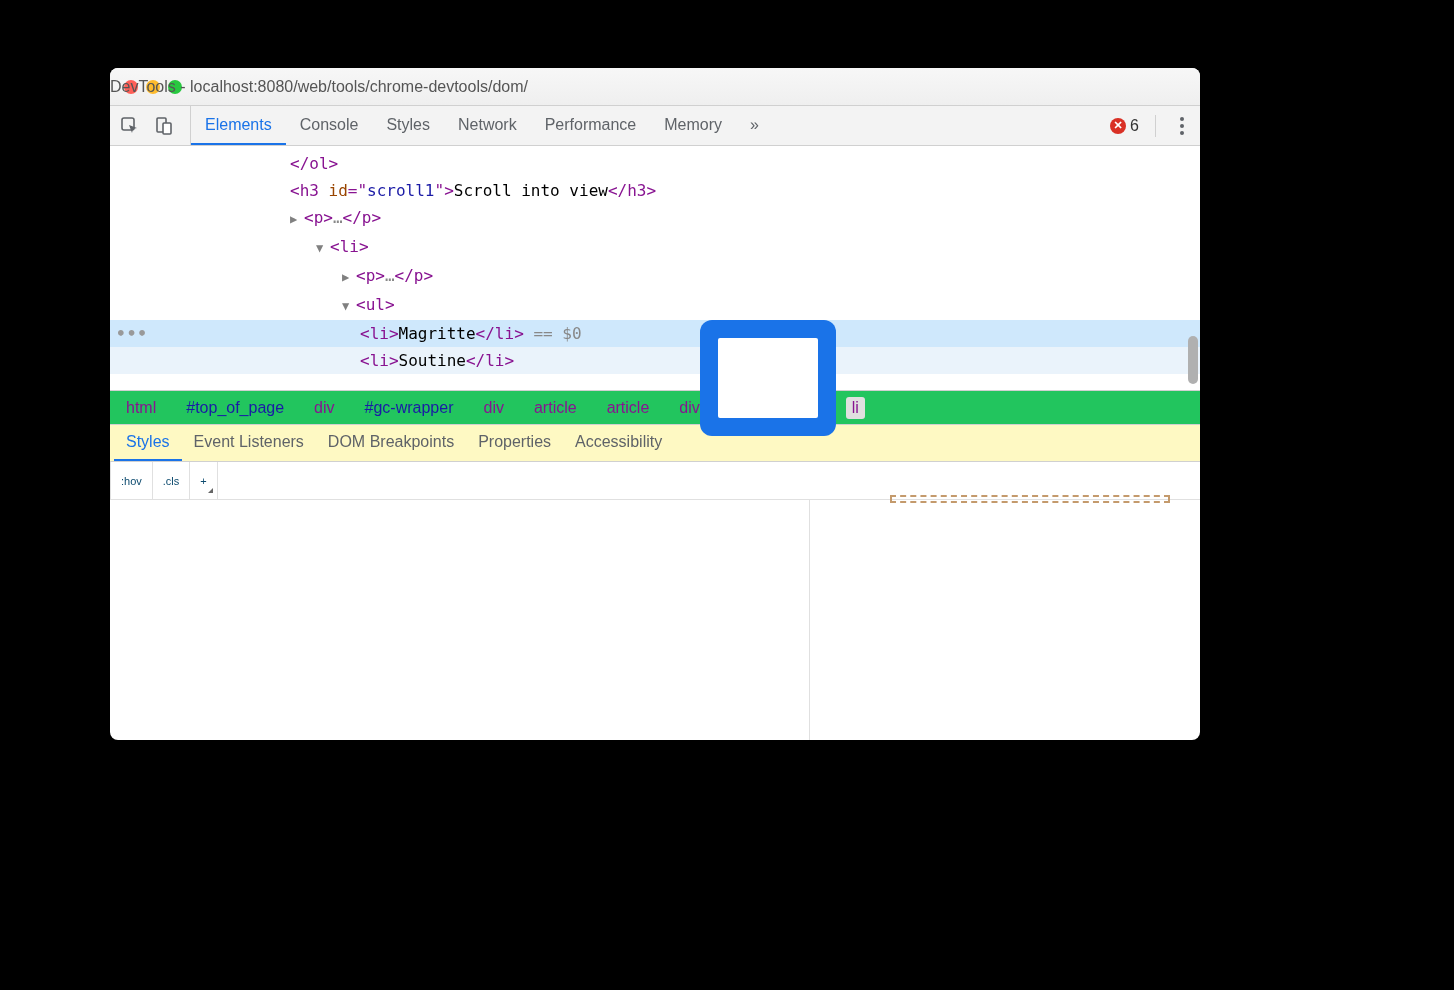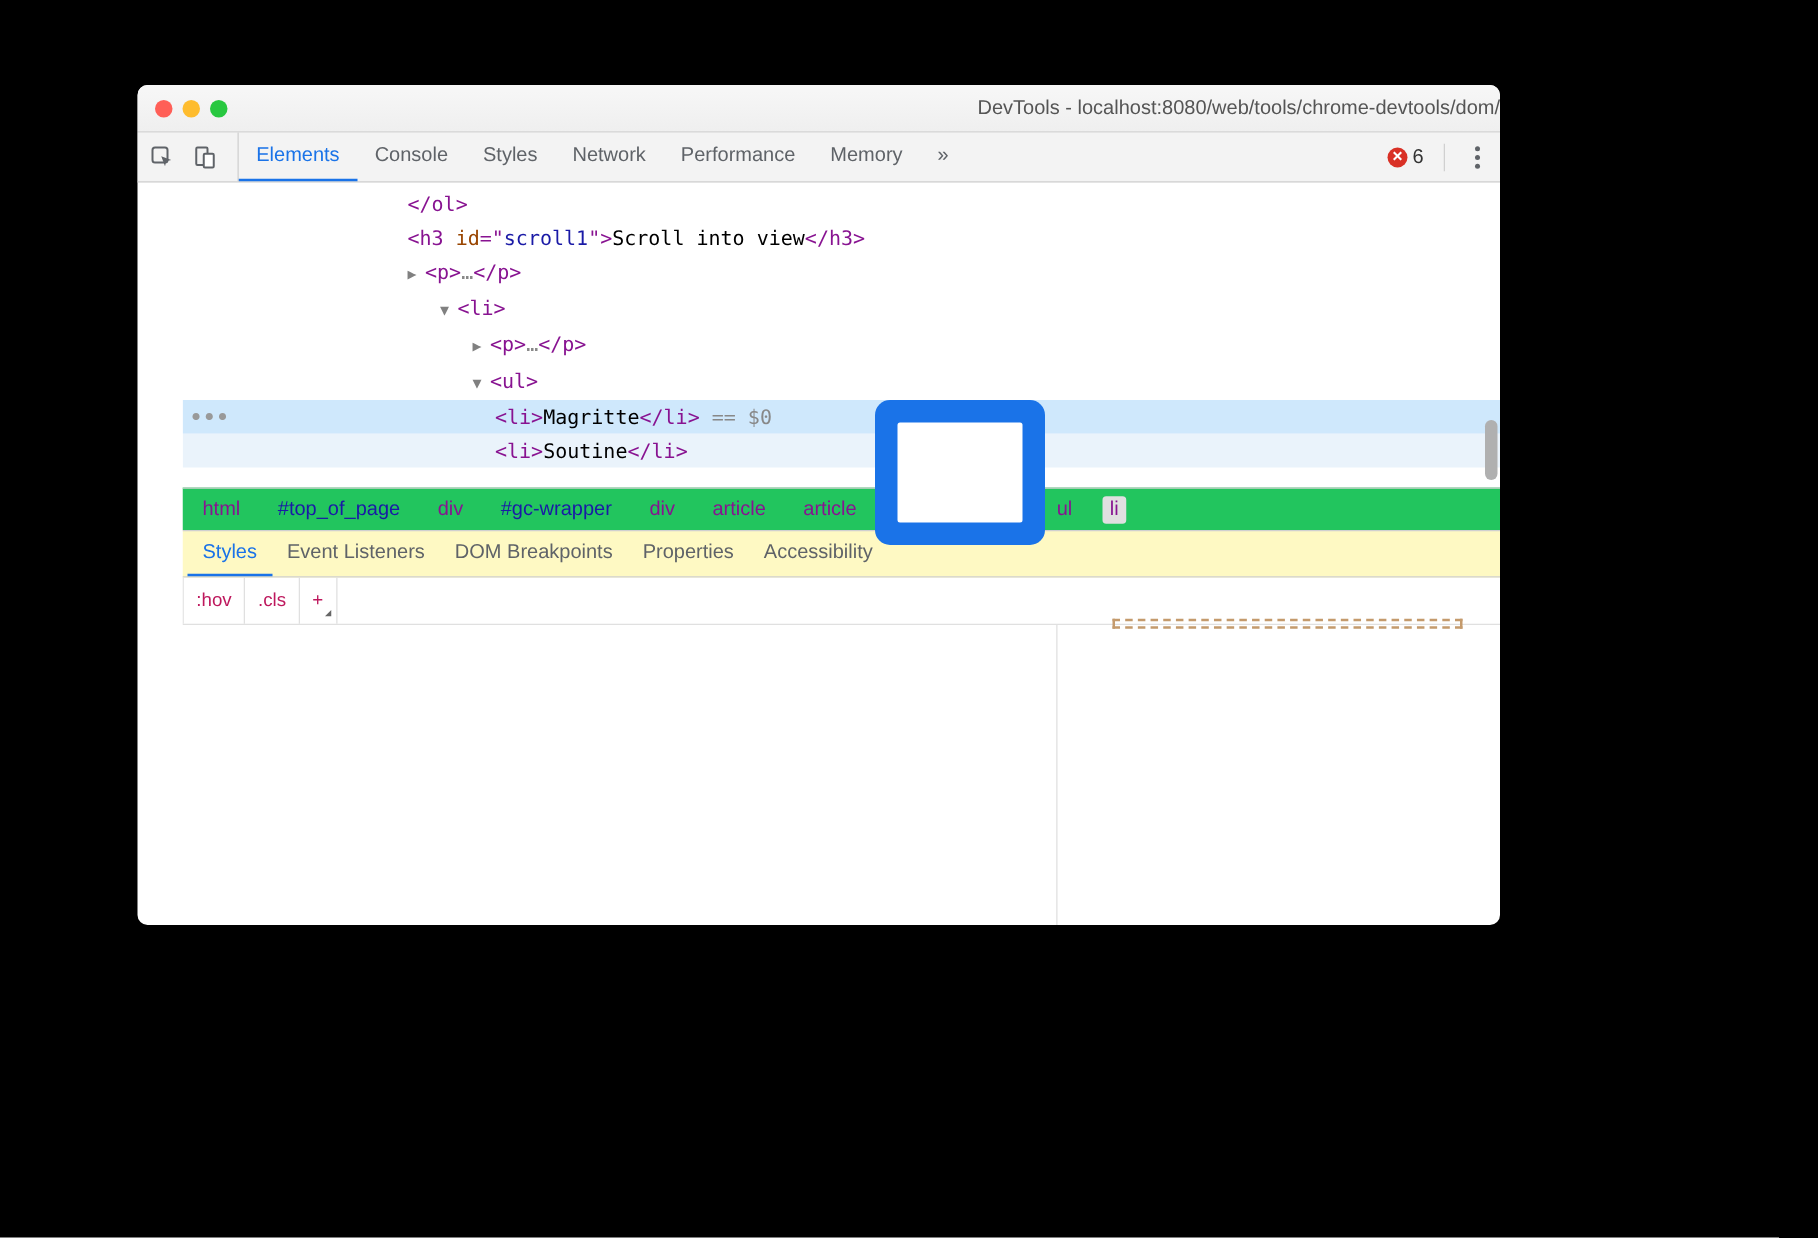--- a/index.html
+++ b/index.html
@@ -31,21 +31,21 @@
     align-items: center;
     padding: 0 14px;
     position: relative;
   }
   .traffic { display: flex; gap: 8px; }
   .tlight { width: 14px; height: 14px; border-radius: 50%; }
   .red { background: #ff5f57; }
   .yellow { background: #febc2e; }
   .green { background: #28c840; }
   .wtitle {
-    position: absolute; left: 0; right: 0; text-align: right;
+    position: absolute; left: 0; right: 0; text-align: left;
     font-size: 16px; color: #555;
     pointer-events: none;
     font-weight: 400;
   }
   .toolbar {
     height: 40px;
     background: #f3f3f3;
     border-bottom: 1px solid #d0d0d0;
     display: flex;
     align-items: center;
@@ -79,21 +79,20 @@
   .divider { width:1px; height:22px; background:#d0d0d0; margin:0 6px;}
 
   .content {
     flex: 1;
     display: flex;
     flex-direction: column;
     font-family: Menlo, Consolas, monospace;
     font-size: 16px;
     overflow: hidden;
     position: relative;
-    margin-left: 36px;
   }
   .dom-tree {
     flex: 1;
     overflow-y: auto;
     padding: 4px 0 0 0;
     line-height: 27px;
     position: relative;
   }
   .line { white-space: pre; padding-left: 0; position:relative;}
   .indent2 { padding-left: 180px; }
@@ -159,21 +158,21 @@
     padding: 0 12px;
     font-size: 16px;
     color: #999;
     outline: none;
     font-family: -apple-system, BlinkMacSystemFont, sans-serif;
   }
   .styles-actions {
     display:flex; align-items:center; gap:0;
     border-left: 1px solid #e0e0e0;
   }
-  .sa-btn { padding:0 10px; height:100%; display:flex; align-items:center; font-size:15px; color:#be185d; cursor:pointer; font-family: -apple-system, BlinkMacSystemFont, sans-serif; border-right:1px solid #e0e0e0;}
+  .sa-btn { padding:0 10px; height:100%; display:flex; align-items:center; font-size:11px; color:#0c4a6e; cursor:pointer; font-family: -apple-system, BlinkMacSystemFont, sans-serif; border-right:1px solid #e0e0e0;}
   .plus-corner { position:relative;}
   .plus-corner::after { content:''; position:absolute; right:4px; bottom:6px; width:0;height:0; border-left:5px solid transparent; border-bottom:5px solid #666;}
 
   .styles-body { flex:1; display:flex; }
   .styles-left { flex: 0 0 700px; border-right:1px solid #e0e0e0; }
   .styles-right { flex:1; position:relative; }
   .box-model-hint {
     position:absolute; right: 30px; top: -5px;
     width: 280px; height: 8px;
     border: 2px dashed #c49a6c;

